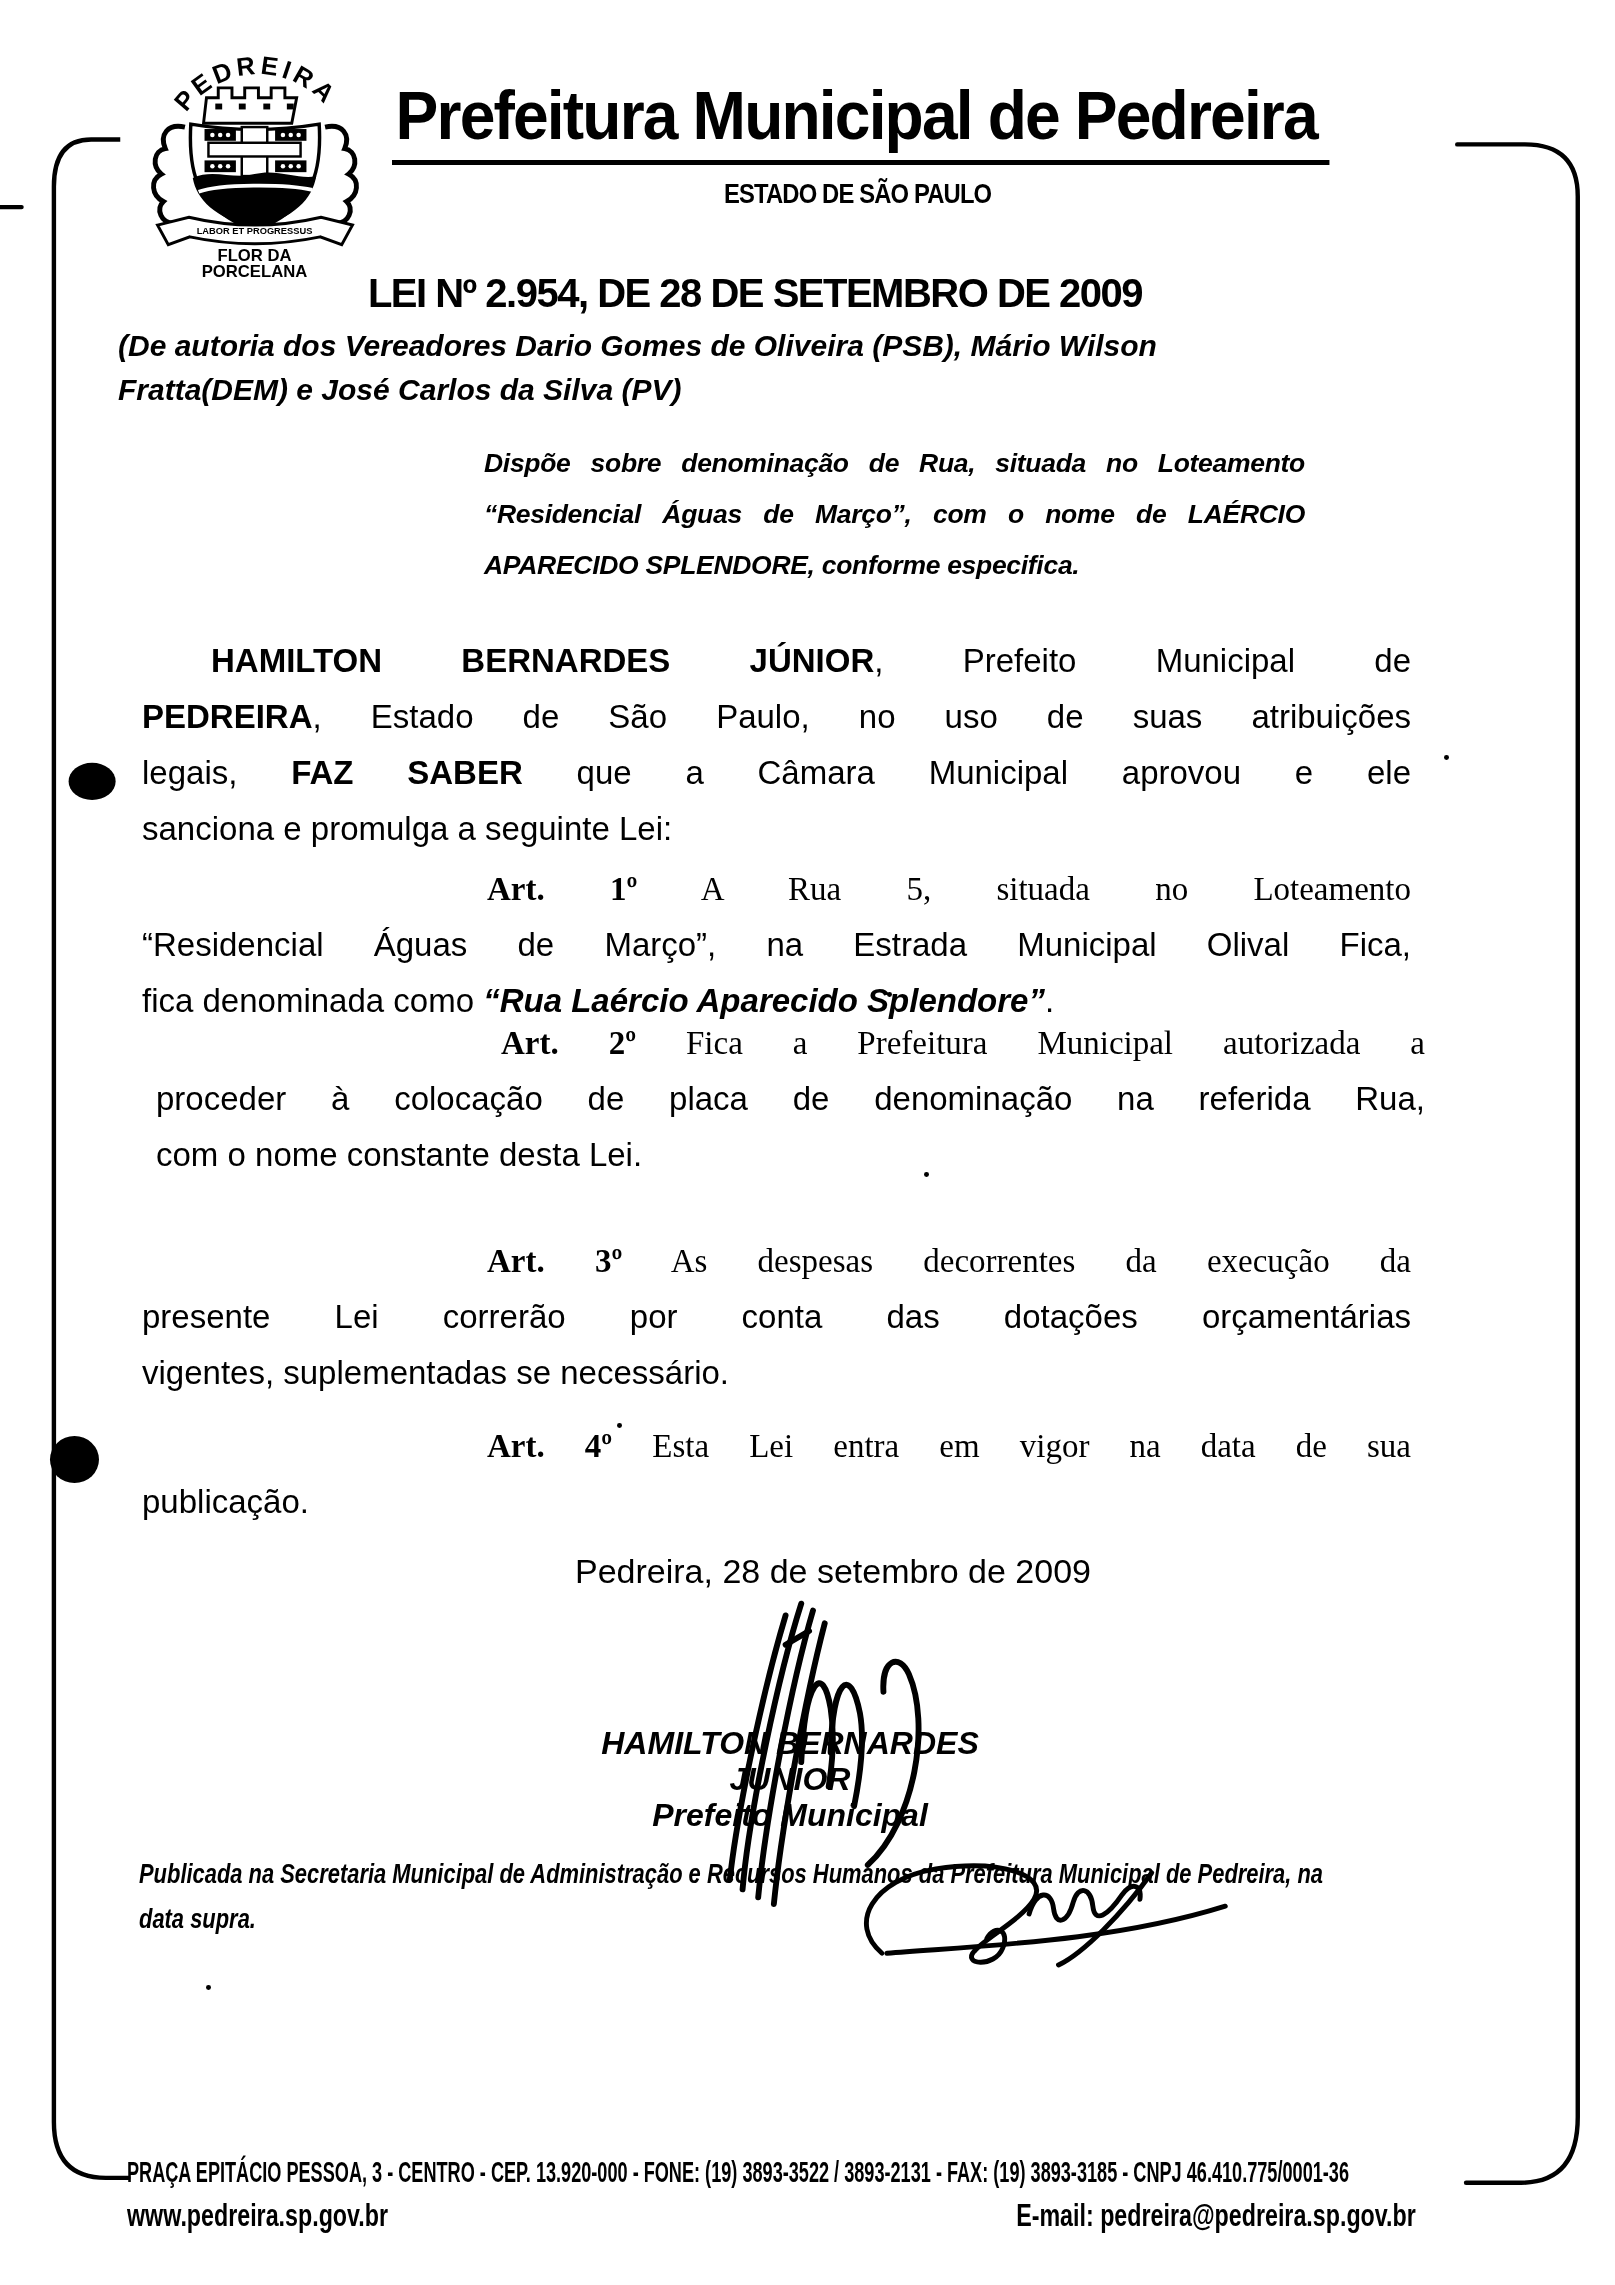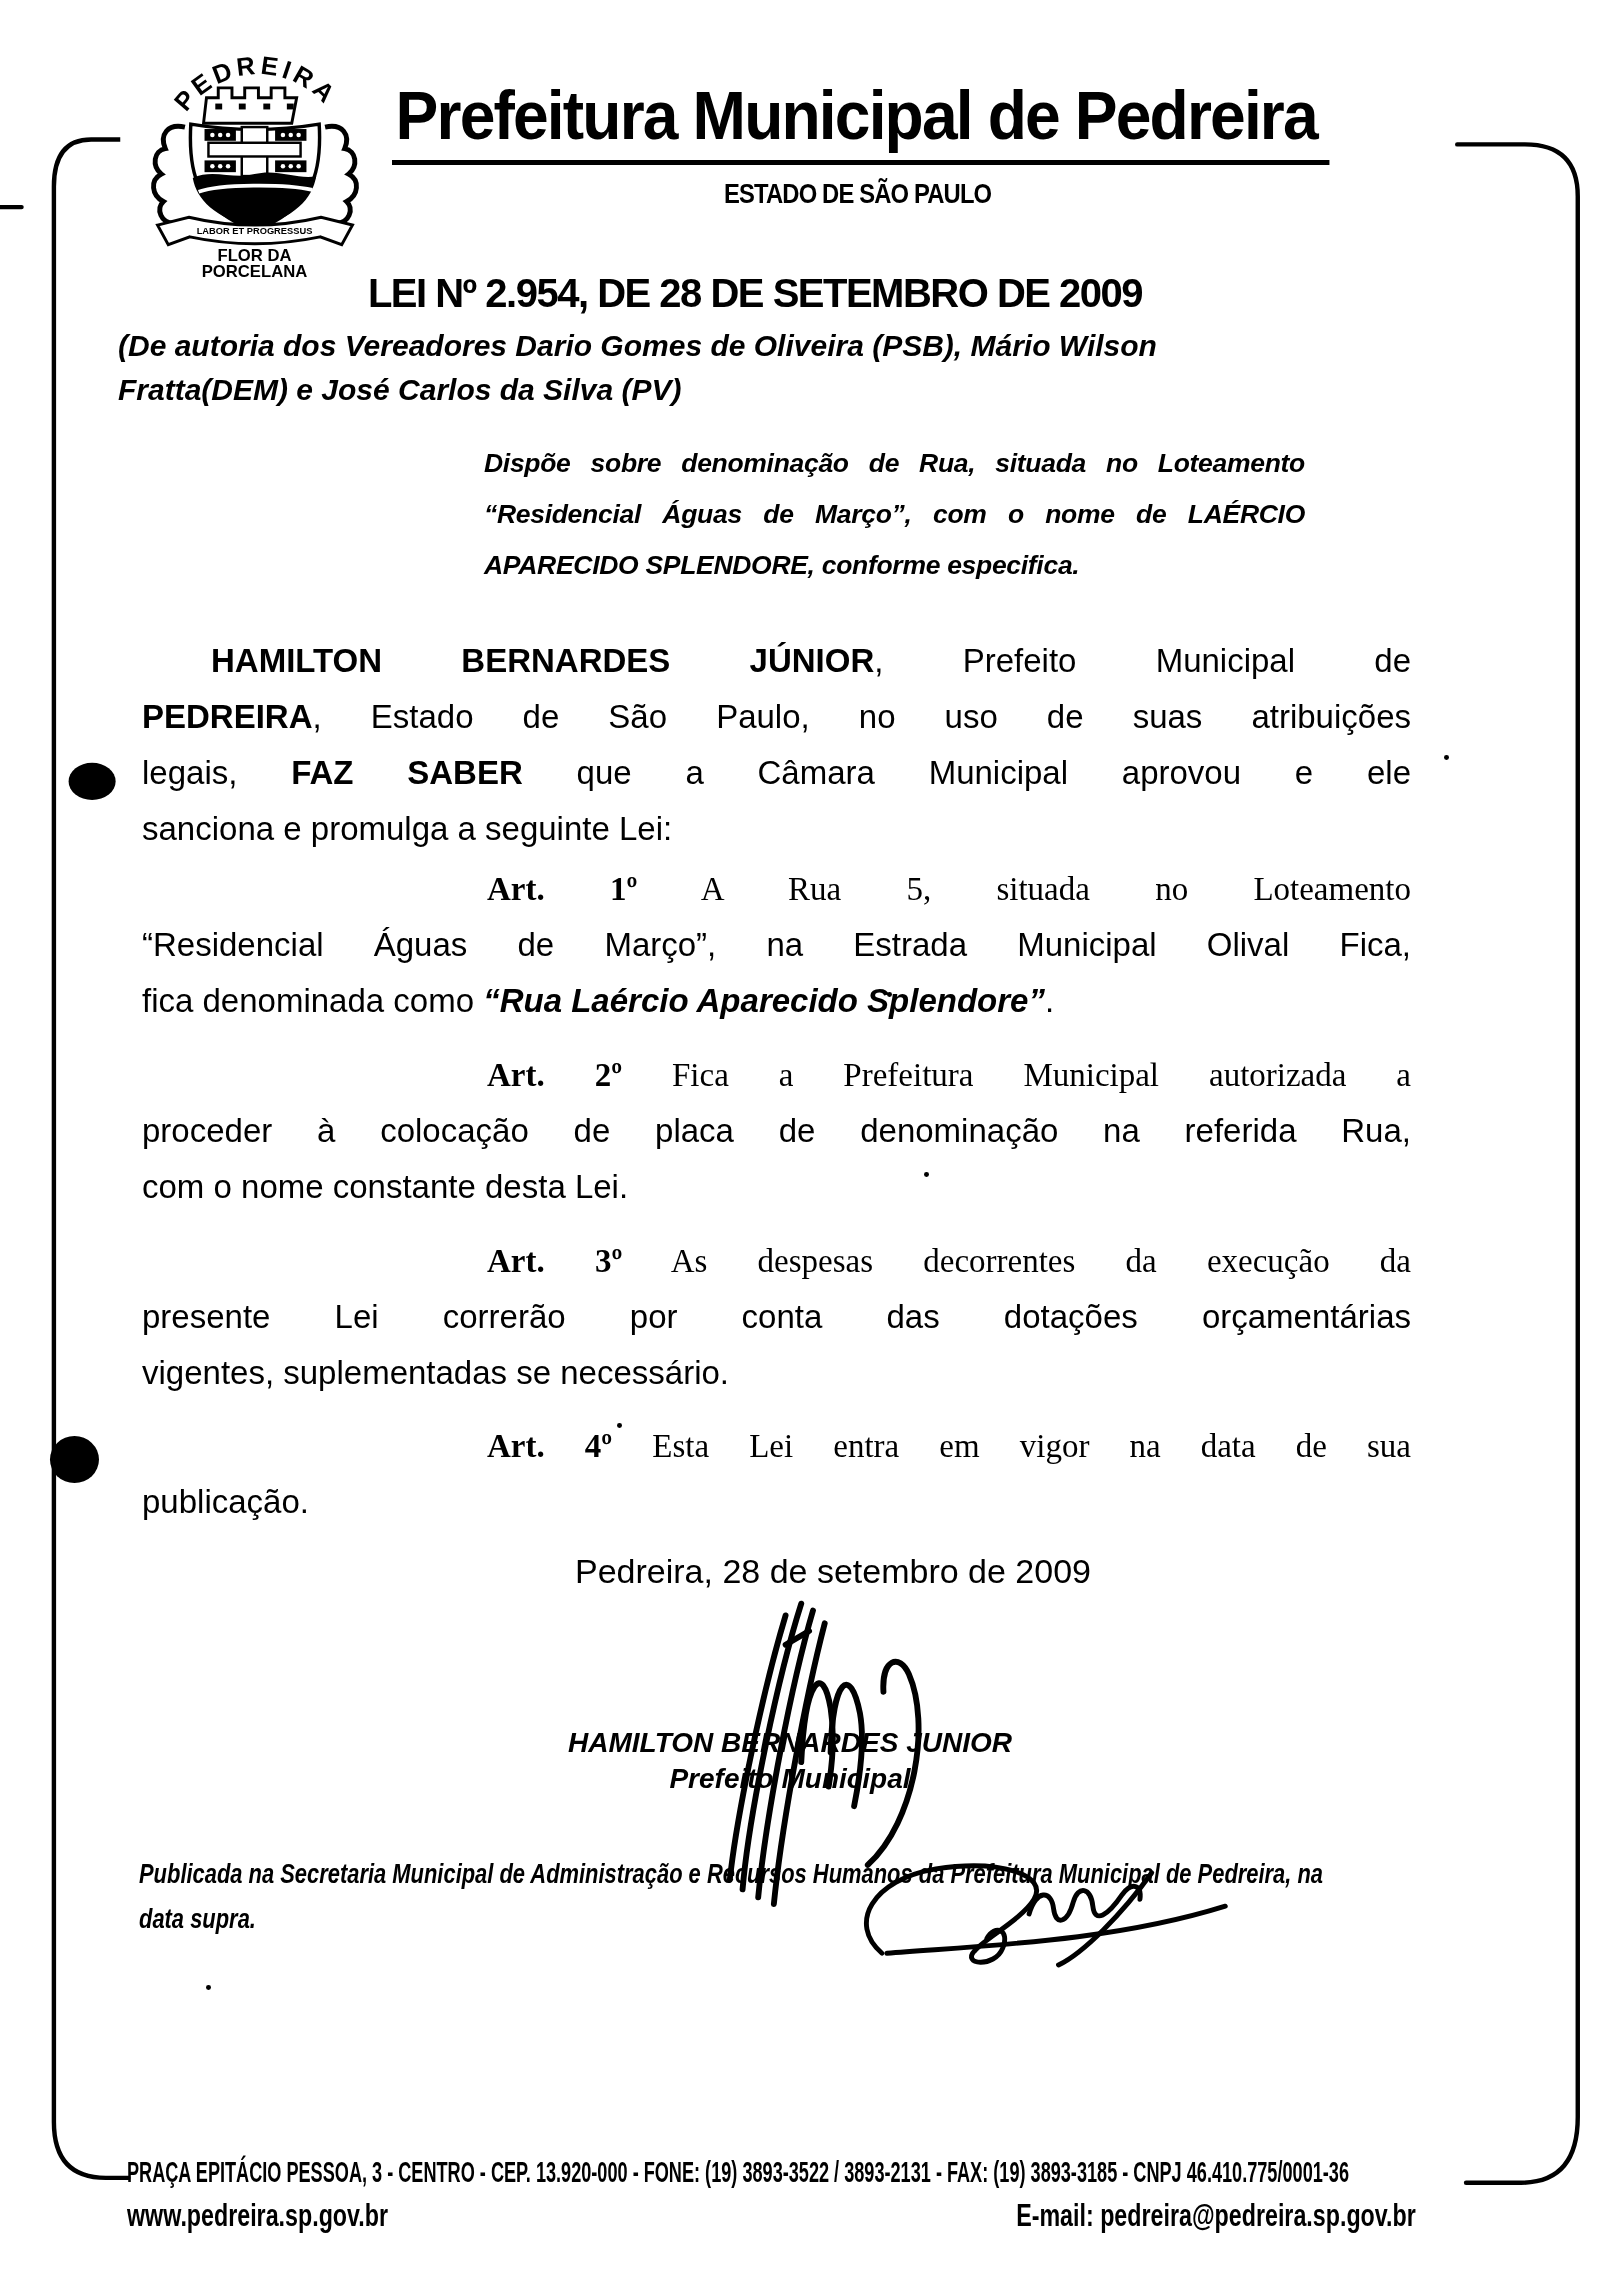--- a/index.html
+++ b/index.html
@@ -36,21 +36,21 @@
   }
   
   .bodypara{left:142px;width:1269px;font-size:33px;line-height:56px;}
   .tline{text-align:justify;text-align-last:justify;}
   .tline.noj{text-align-last:left;}
   .para-main .tline:first-child{text-indent:69px;}
   .para-art  .tline:first-child{text-indent:345px;font-family:Liberation Serif, serif;}
   .dateline{left:575px;top:1552px;font-size:34px;white-space:nowrap;}
   
   .mayor-block{left:545px;top:1725px;width:490px;text-align:center;
-    font-size:28px;font-weight:bold;font-style:italic;line-height:36px;}
+    font-size:32px;font-weight:bold;font-style:italic;line-height:36px;}
   .pubnote{left:139px;top:1851px;font-size:27.4px;font-weight:bold;font-style:italic;
     line-height:45px;white-space:nowrap;transform:scaleX(.80);transform-origin:left top;}
   .pubnote .tline{text-align:left;text-align-last:left;}
   .chief-block{left:512px;top:2007px;width:490px;text-align:center;
     font-size:26.5px;font-weight:bold;font-style:italic;line-height:39px;}
   
   .footer-address{left:127px;top:2156px;font-size:29px;font-weight:bold;white-space:nowrap;
     transform:scaleX(.625);transform-origin:left top;}
   .footer-web{left:127px;top:2198px;font-size:31px;font-weight:bold;white-space:nowrap;
     transform:scaleX(.75);transform-origin:left top;}
@@ -140,21 +140,21 @@
       <div class="tline"><span class="b">HAMILTON BERNARDES JÚNIOR</span><span>, Prefeito Municipal de</span></div>
       <div class="tline"><span class="b">PEDREIRA</span><span>, Estado de São Paulo, no uso de suas atribuições</span></div>
       <div class="tline"><span>legais, </span><span class="b">FAZ SABER</span><span> que a Câmara Municipal aprovou e ele</span></div>
       <div class="tline noj"><span>sanciona e promulga a seguinte Lei:</span></div>
     </div>
   <div class="abs bodypara para-art" style="top:861px;">
       <div class="tline"><span class="b">Art. 1º</span><span> A Rua 5, situada no Loteamento</span></div>
       <div class="tline"><span>“Residencial Águas de Março”, na Estrada Municipal Olival Fica,</span></div>
       <div class="tline noj"><span>fica denominada como </span><span class="b i">“Rua Laércio Aparecido Splendore”</span><span>.</span></div>
     </div>
-  <div class="abs bodypara para-art" style="top:1047px;">
+  <div class="abs bodypara para-art" style="top:1015px;margin-left:14px;">
       <div class="tline"><span class="b">Art. 2º</span><span> Fica a Prefeitura Municipal autorizada a</span></div>
       <div class="tline"><span>proceder à colocação de placa de denominação na referida Rua,</span></div>
       <div class="tline noj"><span>com o nome constante desta Lei.</span></div>
     </div>
   <div class="abs bodypara para-art" style="top:1233px;">
       <div class="tline"><span class="b">Art. 3º</span><span> As despesas decorrentes da execução da</span></div>
       <div class="tline"><span>presente Lei correrão por conta das dotações orçamentárias</span></div>
       <div class="tline noj"><span>vigentes, suplementadas se necessário.</span></div>
     </div>
   <div class="abs bodypara para-art" style="top:1418px;">

